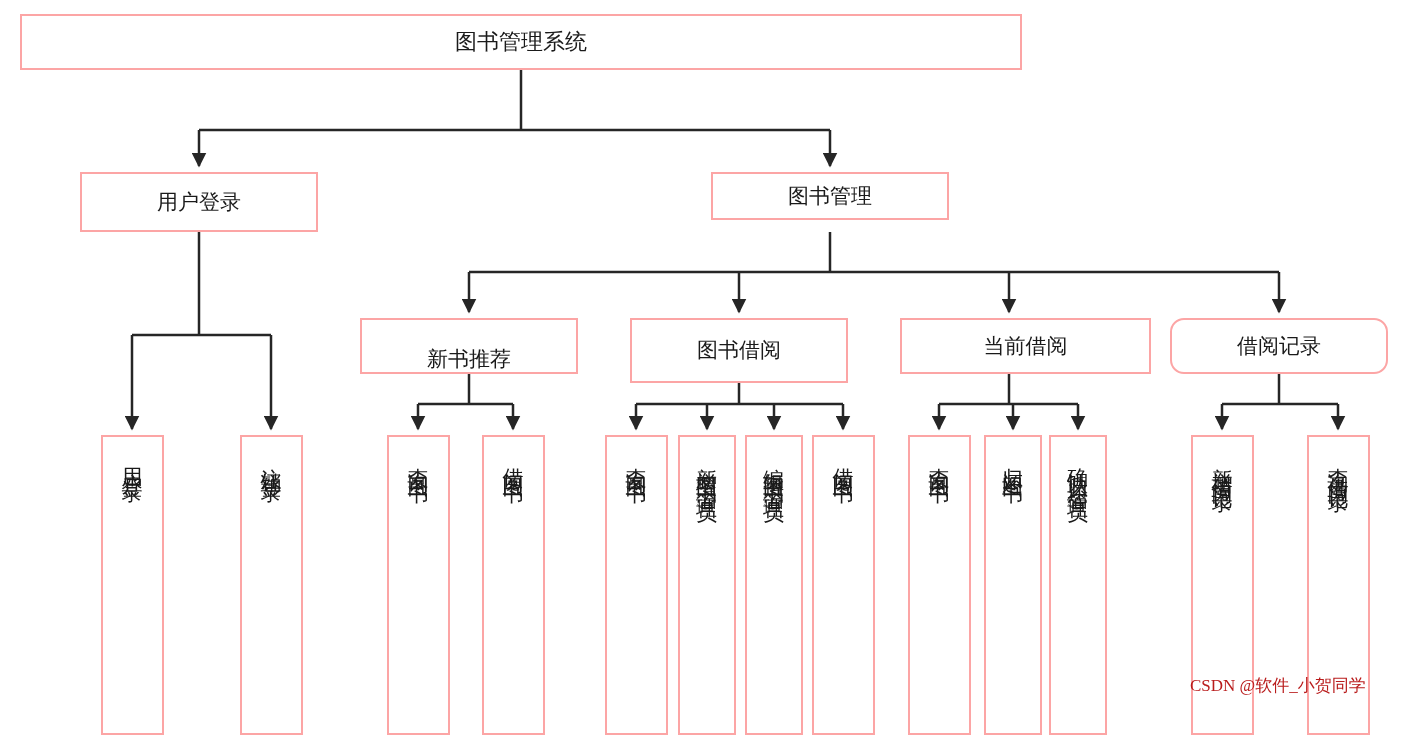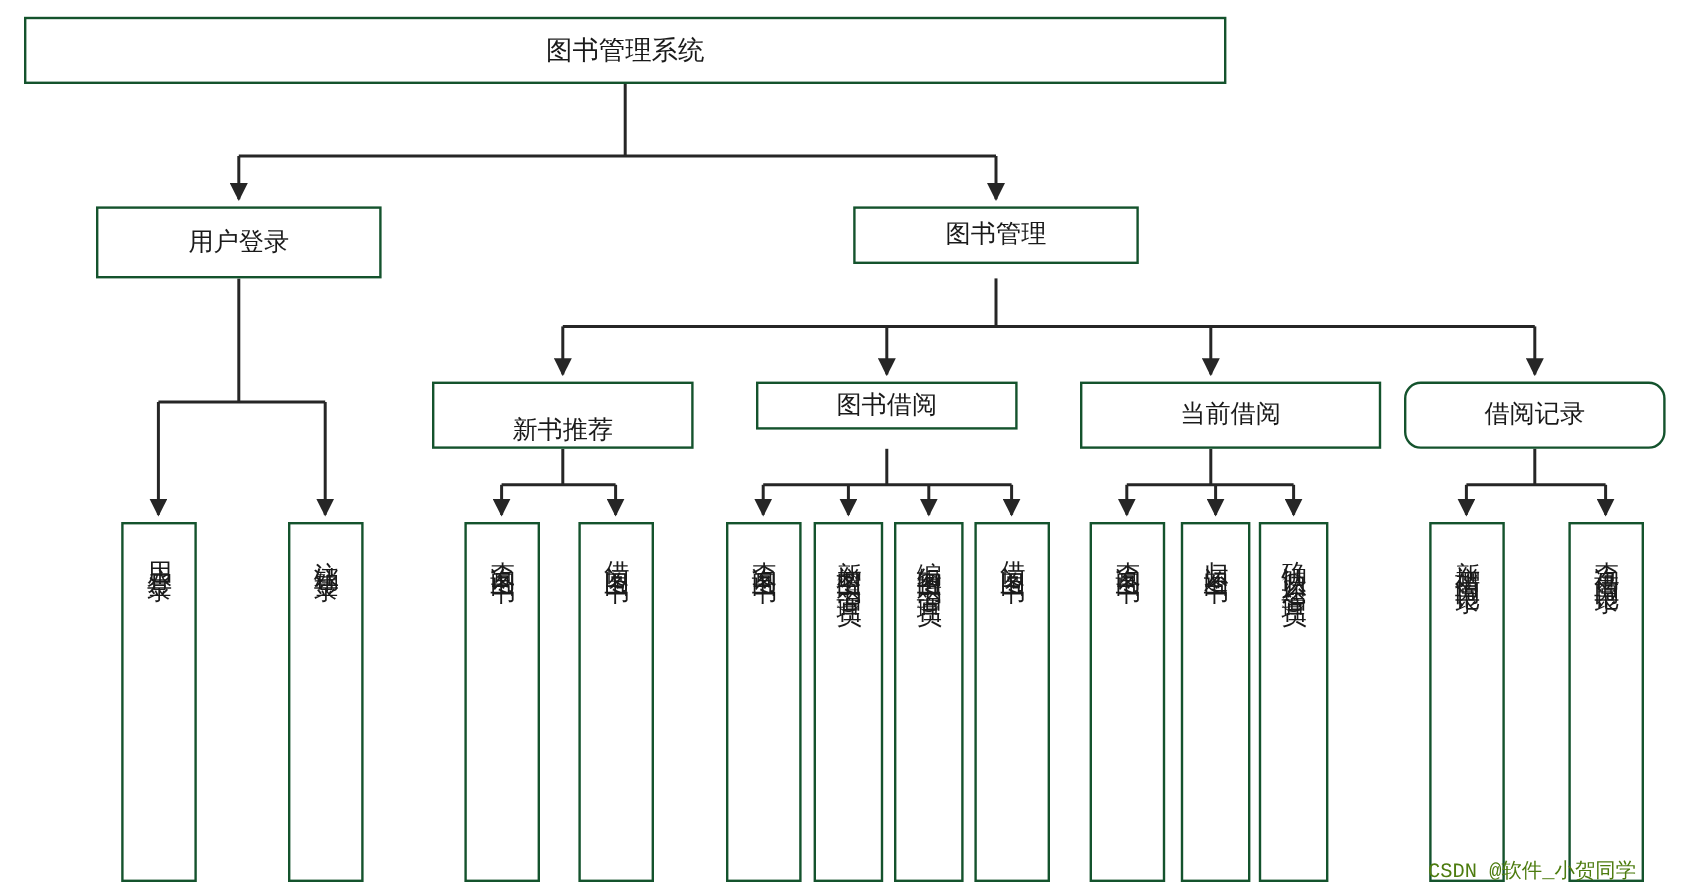--- a/index.html
+++ b/index.html
@@ -22,21 +22,21 @@
     left: 0;
     top: 0;
     width: 1405px;
     height: 747px;
     pointer-events: none;
   }
   .node {
     position: absolute;
     box-sizing: border-box;
     background: #ffffff;
-    border: 2px solid #14532d;
+    border: 2px solid #fca5a5;
     display: flex;
     align-items: center;
     justify-content: center;
     z-index: 2;
   }
   .node .label {
     color: #1a1a1a;
     text-align: center;
     line-height: 1.18;
     white-space: nowrap;
@@ -54,26 +54,26 @@
   .node.vert .label {
     writing-mode: vertical-rl;
     text-orientation: upright;
     font-size: 21px;
     letter-spacing: 5px;
     line-height: 1;
   }
   .watermark {
     position: absolute;
     left: 1190px;
-    top: 714px;
+    top: 674px;
     font-size: 17px;
-    color: #4d7c0f;
+    color: #b91c1c;
     white-space: nowrap;
     z-index: 5;
-    font-family: Liberation Mono, monospace;
+    font-family: Liberation Serif, serif;
   }
 </style>
 </head>
 <body>
 
 <div id="canvas">
 
   <svg id="edges" viewBox="0 0 1405 747" width="1405" height="747" xmlns="http://www.w3.org/2000/svg">
     <defs>
       <marker id="arrow" viewBox="0 0 10 10" refX="9" refY="5" markerWidth="6" markerHeight="6" orient="auto-start-reverse">
@@ -131,21 +131,21 @@
   <div class="node horiz" style="left:80px; top:172px; width:238px; height:60px;">
     <span class="label">用户登录</span>
   </div>
   <div class="node horiz" style="left:711px; top:172px; width:238px; height:48px;">
     <span class="label">图书管理</span>
   </div>
 
   <div class="node horiz" style="left:360px; top:318px; width:218px; height:56px;align-items:flex-end;">
     <span class="label">新书推荐</span>
   </div>
-  <div class="node horiz" style="left:630px; top:318px; width:218px; height:40px;">
+  <div class="node horiz" style="left:630px; top:318px; width:218px; height:65px;">
     <span class="label">图书借阅</span>
   </div>
   <div class="node horiz" style="left:900px; top:318px; width:251px; height:56px;">
     <span class="label">当前借阅</span>
   </div>
   <div class="node horiz" style="left:1170px; top:318px; width:218px; height:56px;border-radius:14px;">
     <span class="label">借阅记录</span>
   </div>
 
   <div class="node vert" style="left:101px; top:435px; width:63px; height:300px;">

